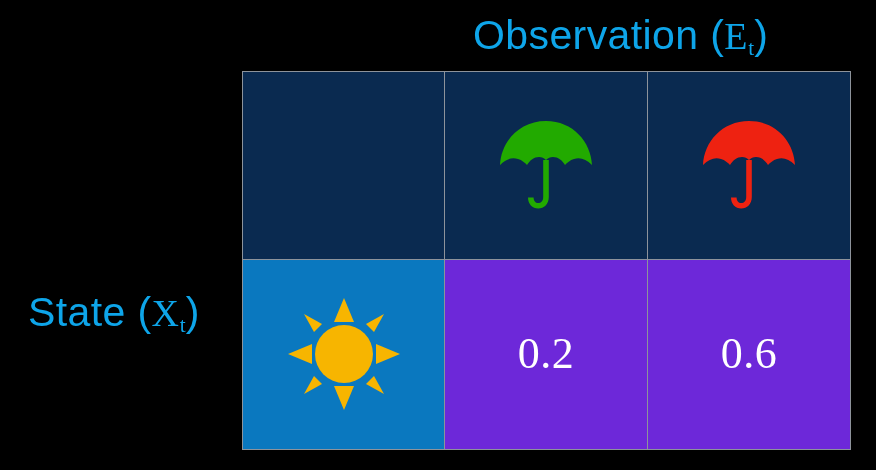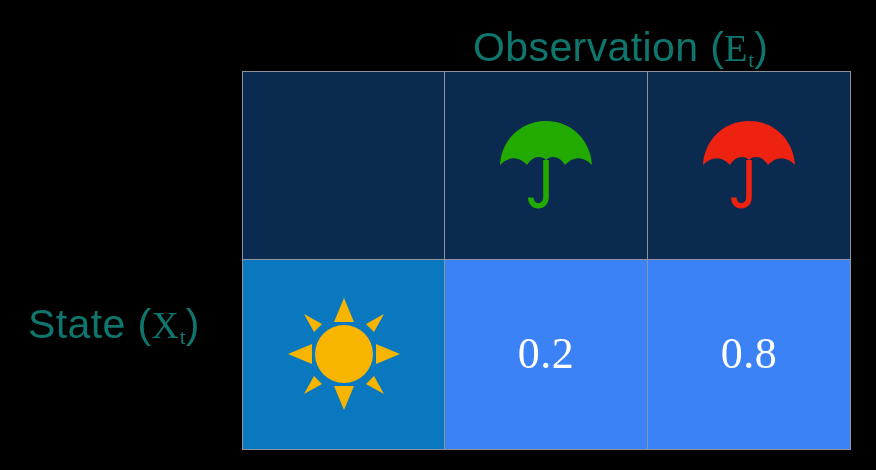--- a/index.html
+++ b/index.html
@@ -12,28 +12,27 @@
     height: 470px;
     position: relative;
     overflow: hidden;
     font-family: "Liberation Sans", sans-serif;
     -webkit-font-smoothing: antialiased;
   }
 
   
   .axis-label {
     position: absolute;
-    color: #0f766e;
+    color: #0ea5e9;
     font-family: "Liberation Sans", sans-serif;
     font-weight: 300;
     font-size: 41px;
     letter-spacing: 0.4px;
     white-space: nowrap;
     line-height: 1;
-    margin-top: 12px;
   }
   #observation-label {
     left: 473px;
     top: 15px;
   }
   #state-label {
     left: 28px;
     top: 292px;
   }
   .var-serif {
@@ -71,21 +70,21 @@
     position: relative;
   }
   .col-state  { width: 201px; }
   .col-obs    { width: 202px; }
 
   .row-head { height: 125px; }
   .row-body { height: 127px; }
 
   .cell-navy  { background: #0a2a50; }
   .cell-blue  { background: #0a78bf; }
-  .cell-black { background: #3b82f6; }
+  .cell-black { background: #6d28d9; }
 
   
   .cell-blue.blue-top    { border-bottom-color: #bfd8ea; }
   .cell-blue.blue-bottom { border-top-color: #bfd8ea; }
   .cell-navy.navy-edge   { border-color: #8d939b; }
 
   .prob-value {
     color: #ffffff;
     font-family: "Liberation Serif", serif;
     font-size: 44px;
@@ -184,19 +183,19 @@
               <polygon points="96,96 78,86 86,78"></polygon>
             </g>
           </svg>
         </div>
       </td>
 
       <td class="col-obs cell-black">
         <span class="prob-value">0.2</span>
       </td>
       <td class="col-obs cell-black">
-        <span class="prob-value">0.8</span>
+        <span class="prob-value">0.6</span>
       </td>
     </tr>
 
 
   </tbody>
 </table>
 
 </body></html>

